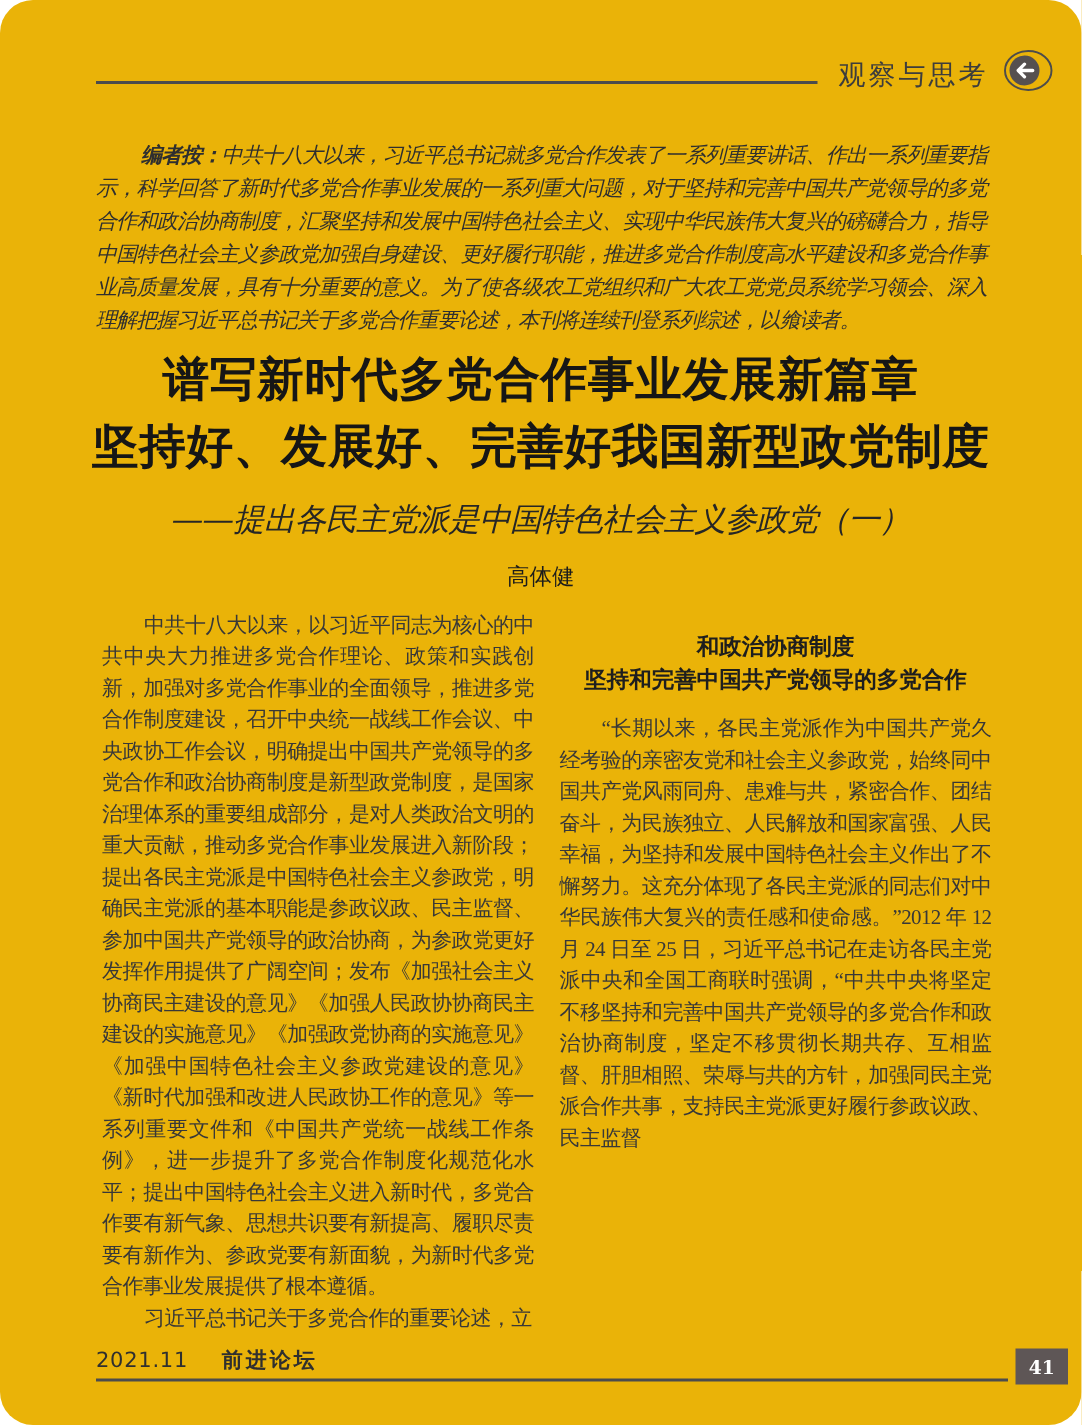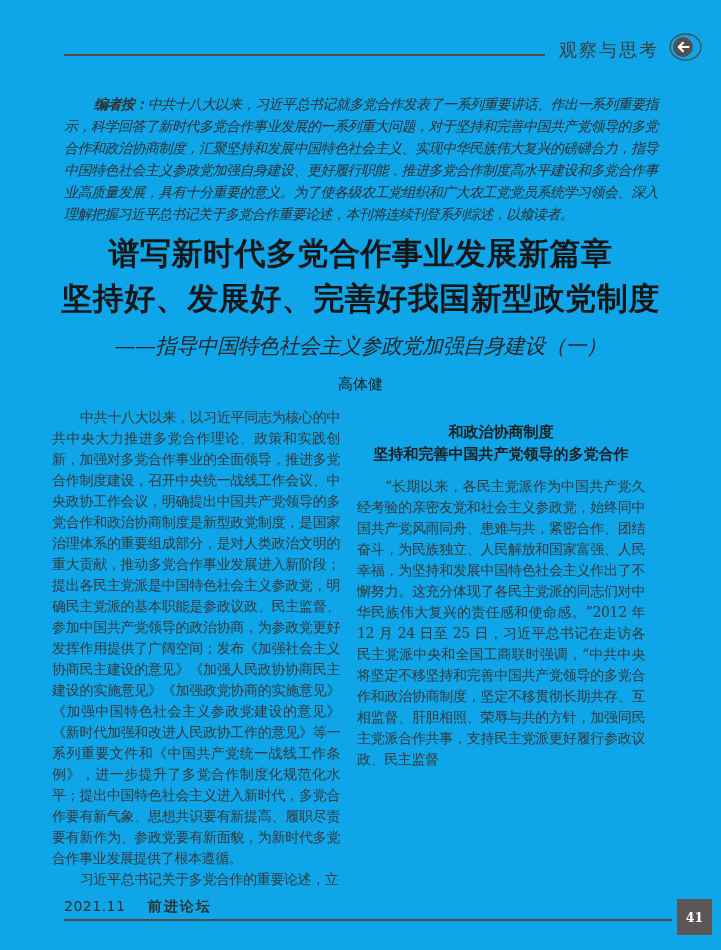--- a/index.html
+++ b/index.html
@@ -1,19 +1,20 @@
 <!DOCTYPE html>
 <html><head>
 <meta charset="utf-8">
 <style>
   html,body { margin:0; padding:0; background:#ffffff; }
   .page {
-    position:relative; width:721px; height:950px; background:#0ea5e9;
+    position:relative; width:721px; height:950px; background:#eab308;
     font-family:"DejaVu Serif","Liberation Serif",serif; color:#383838;
     overflow:hidden;
+    border-radius:22px;
   }
 
   
   .header {
     position:absolute; top:30px; left:64px; right:18px; height:34px;
     display:flex; align-items:flex-end;
   }
   .header-rule { flex:1; height:2px; background:#4c4c4c; margin-bottom:8px; }
   .header-title {
     font-family:"DejaVu Sans","Liberation Sans",sans-serif;
@@ -39,22 +40,22 @@
     margin:0; letter-spacing:0.5px;
   }
   .subtitle { margin:11px 0 0 0; font-size:21px; color:#262626; font-style:italic; letter-spacing:-0.5px; }
   .author {
     margin:15px 0 0 0; font-size:15px; font-weight:normal; color:#1c1c1c;
     font-family:"DejaVu Sans","Liberation Sans",sans-serif;
   }
 
   
   .columns {
-    position:absolute; top:407px; left:52px; width:594px; height:488px;
-    display:flex; gap:17px; overflow:hidden;
+    position:absolute; top:407px; left:68px; width:594px; height:488px;
+    display:flex; gap:17px; overflow:hidden;font-family:Liberation Serif, serif;
   }
   .col {
     width:288px; font-size:14px; line-height:21px; letter-spacing:-0.4px;
     text-align:justify; color:#383838;
   }
   .col p { margin:0; }
   .col p.indent { text-indent:28px; }
   .section-heading {
     text-align:center; font-weight:bold; font-size:15px; line-height:22px;
     letter-spacing:0; color:#1e1e1e; margin:14px 0 11px 0;
@@ -62,21 +63,21 @@
 
   
   .footer-text {
     position:absolute; top:898px; left:64px; width:601px; 
     font-size:14px; color:#2f2f2f; white-space:nowrap;
   }
   .footer-issue { font-family:"DejaVu Sans","Liberation Sans",sans-serif; letter-spacing:0.5px; }
   .footer-journal { font-weight:bold; margin-left:18px; letter-spacing:2px; }
   .footer-rule { position:absolute; top:919px; left:64px; width:608px; height:2px; background:#4c4c4c; }
   .page-tab {
-    position:absolute; top:899px; left:677px; width:35px; height:36px;
+    position:absolute; top:899px; left:677px; width:35px; height:24px;
     background:#5e5656; color:#ffffff; font-size:12.5px; font-weight:bold;
     display:flex; align-items:center; justify-content:center;
     font-family:"DejaVu Serif","Liberation Serif",serif;
   }
 </style>
 </head>
 <body>
 
 <div class="page">
 
@@ -92,21 +93,21 @@
     </span>
   </div>
 
   <div class="editor-note">
     <p><span class="note-label">编者按：</span><span>中共十八大以来，习近平总书记就多党合作发表了一系列重要讲话、作出一系列重要指示，科学回答了新时代多党合作事业发展的一系列重大问题，对于坚持和完善中国共产党领导的多党合作和政治协商制度，汇聚坚持和发展中国特色社会主义、实现中华民族伟大复兴的磅礴合力，指导中国特色社会主义参政党加强自身建设、更好履行职能，推进多党合作制度高水平建设和多党合作事业高质量发展，具有十分重要的意义。为了使各级农工党组织和广大农工党党员系统学习领会、深入理解把握习近平总书记关于多党合作重要论述，本刊将连续刊登系列综述，以飨读者。</span></p>
   </div>
 
   <div class="title-block">
     <div class="main-title">谱写新时代多党合作事业发展新篇章</div>
     <div class="main-title">坚持好、发展好、完善好我国新型政党制度</div>
-    <div class="subtitle">——指导中国特色社会主义参政党加强自身建设（一）</div>
+    <div class="subtitle">——提出各民主党派是中国特色社会主义参政党（一）</div>
     <div class="author">高体健</div>
   </div>
 
   <div class="columns">
     <div class="col">
       <p class="indent">中共十八大以来，以习近平同志为核心的中共中央大力推进多党合作理论、政策和实践创新，加强对多党合作事业的全面领导，推进多党合作制度建设，召开中央统一战线工作会议、中央政协工作会议，明确提出中国共产党领导的多党合作和政治协商制度是新型政党制度，是国家治理体系的重要组成部分，是对人类政治文明的重大贡献，推动多党合作事业发展进入新阶段；提出各民主党派是中国特色社会主义参政党，明确民主党派的基本职能是参政议政、民主监督、参加中国共产党领导的政治协商，为参政党更好发挥作用提供了广阔空间；发布《加强社会主义协商民主建设的意见》《加强人民政协协商民主建设的实施意见》《加强政党协商的实施意见》《加强中国特色社会主义参政党建设的意见》《新时代加强和改进人民政协工作的意见》等一系列重要文件和《中国共产党统一战线工作条例》，进一步提升了多党合作制度化规范化水平；提出中国特色社会主义进入新时代，多党合作要有新气象、思想共识要有新提高、履职尽责要有新作为、参政党要有新面貌，为新时代多党合作事业发展提供了根本遵循。</p>
       <p class="indent">习近平总书记关于多党合作的重要论述，立</p>
     </div>
     <div class="col">
       <div class="section-heading">

